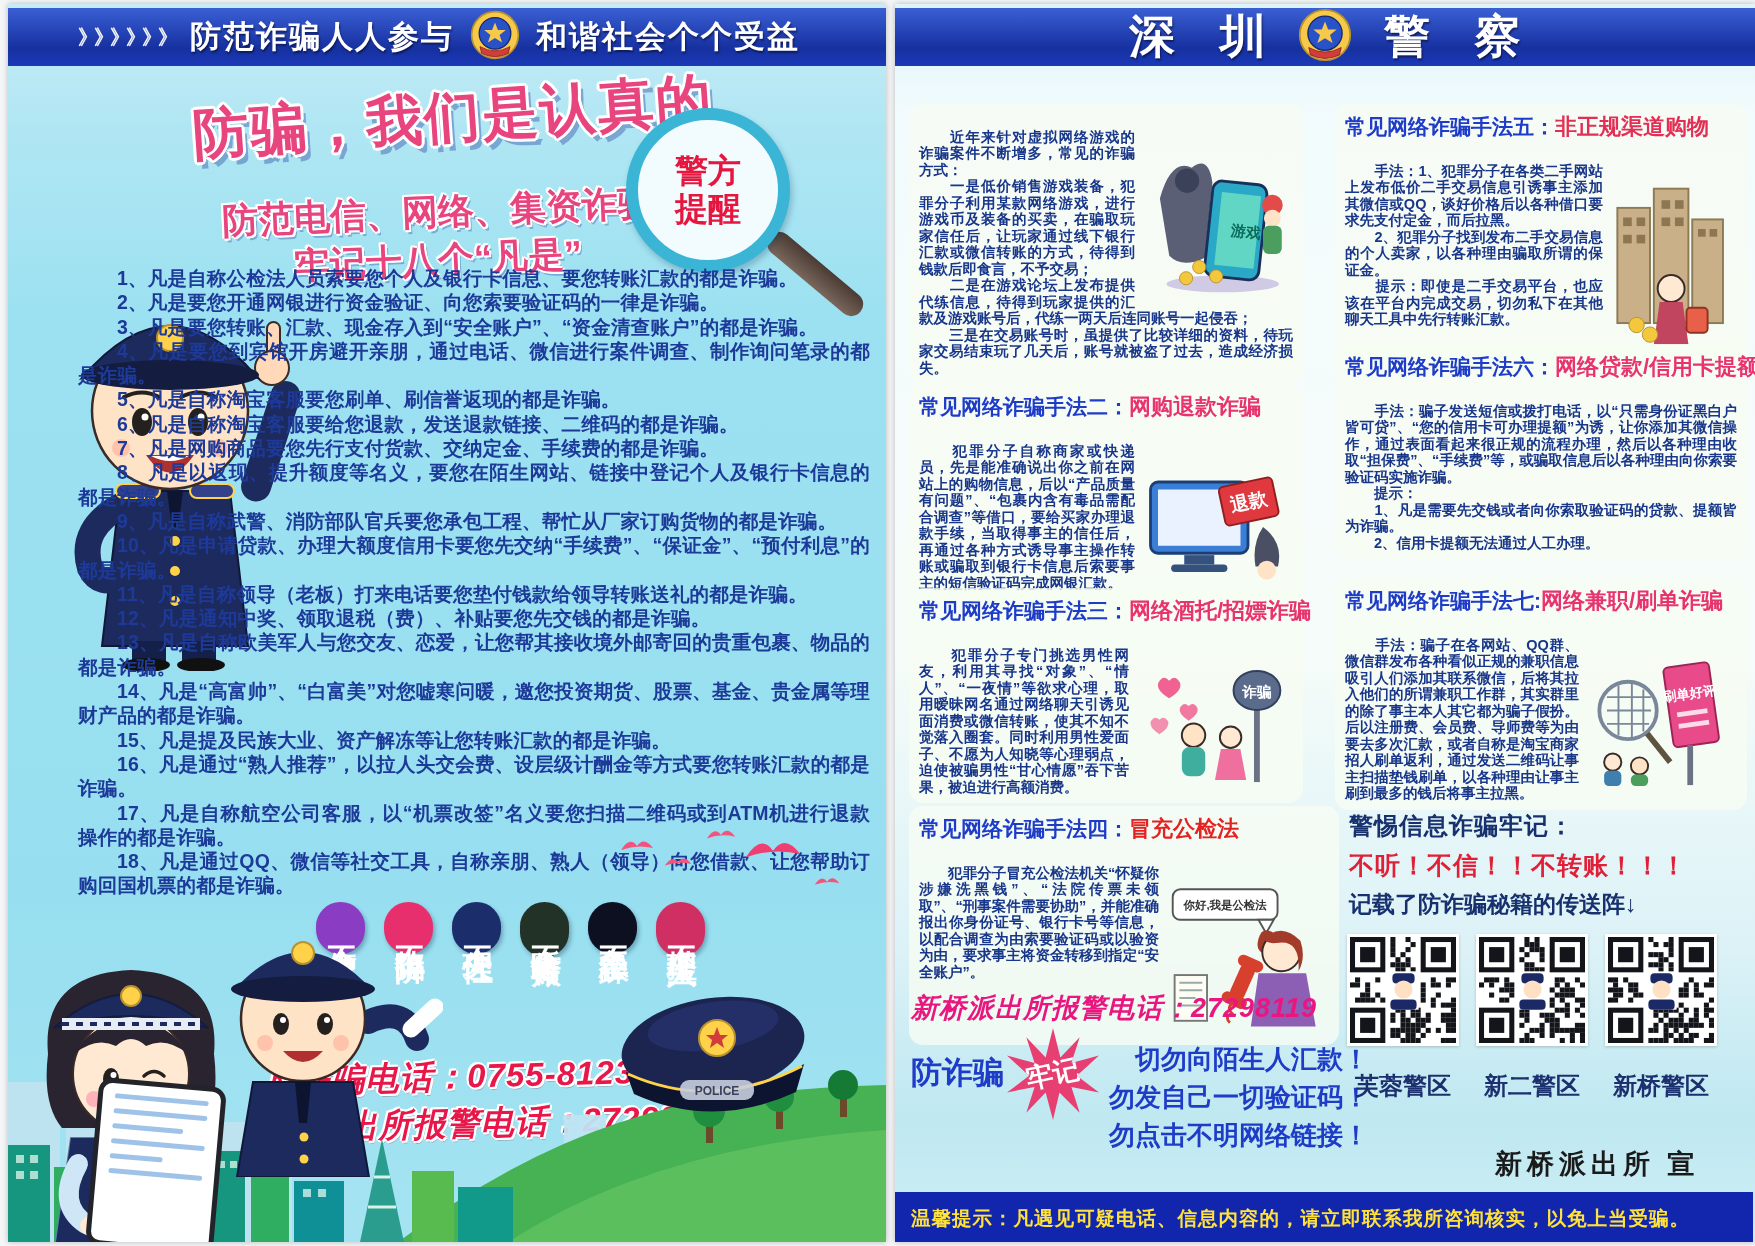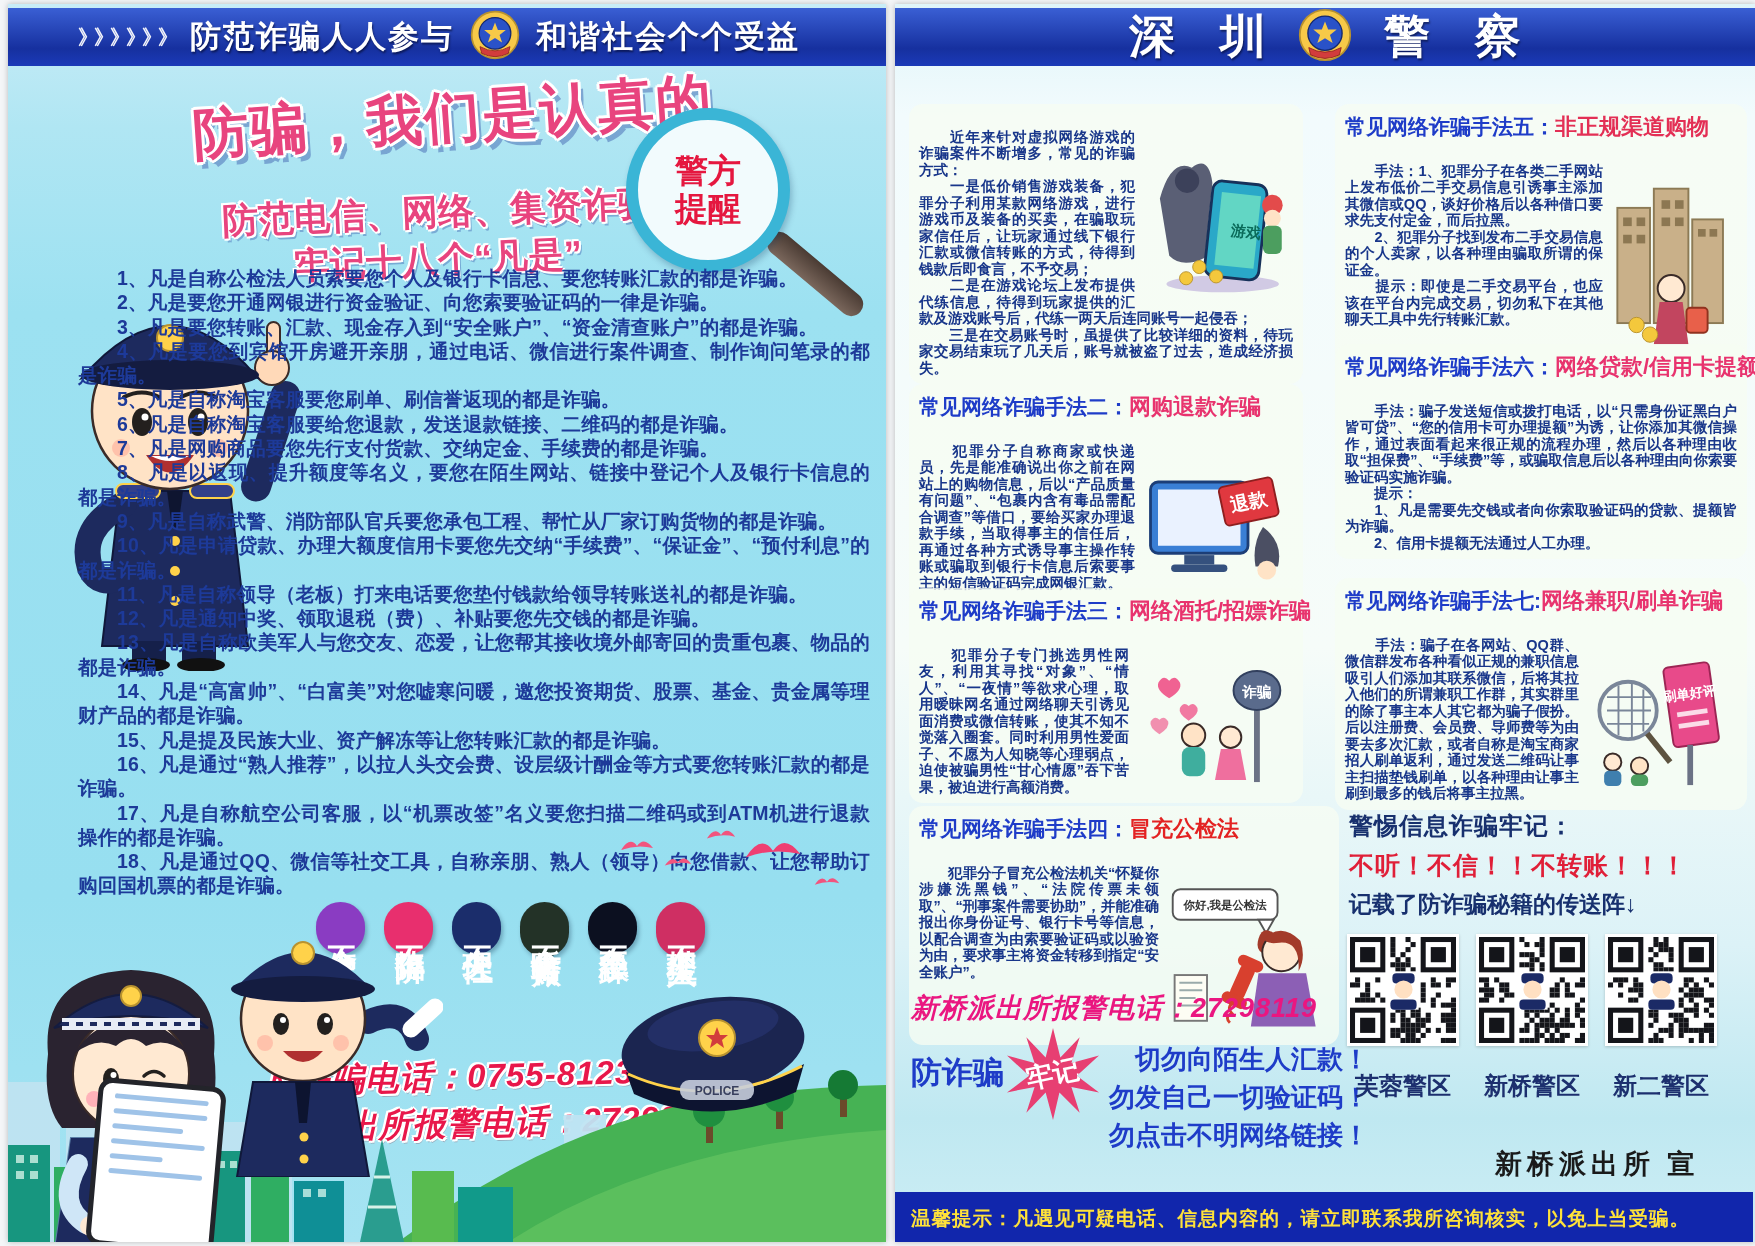--- a/index.html
+++ b/index.html
@@ -623,20 +623,138 @@
               <rect x="65" y="100" width="5" height="5" fill="#14151a"></rect>
               <rect x="90" y="100" width="5" height="5" fill="#14151a"></rect>
               <rect x="95" y="100" width="5" height="5" fill="#14151a"></rect>
               <rect x="100" y="100" width="5" height="5" fill="#14151a"></rect>
               <rect x="38" y="34" width="30" height="38" fill="#fff"></rect>
               <rect x="42" y="36" width="22" height="10" rx="4" fill="#1b2a66"></rect>
               <circle cx="53" cy="52" r="9" fill="#ffe0c2"></circle>
               <rect x="40" y="62" width="26" height="10" rx="4" fill="#1b2a66"></rect>
             </svg></div>
         <div class="qr-label">芙蓉警区</div>
+      </div>
+      <div class="qr-cell">
+        <div class="qr-tile"><svg viewBox="0 0 105 105" width="100%" height="100%">
+              <rect width="105" height="105" fill="#fff"></rect>
+              <rect x="0" y="0" width="35" height="35" fill="#14151a"></rect>
+              <rect x="5" y="5" width="25" height="25" fill="#fff"></rect>
+              <rect x="10" y="10" width="15" height="15" fill="#14151a"></rect>
+              <rect x="70" y="0" width="35" height="35" fill="#14151a"></rect>
+              <rect x="75" y="5" width="25" height="25" fill="#fff"></rect>
+              <rect x="80" y="10" width="15" height="15" fill="#14151a"></rect>
+              <rect x="0" y="70" width="35" height="35" fill="#14151a"></rect>
+              <rect x="5" y="75" width="25" height="25" fill="#fff"></rect>
+              <rect x="10" y="80" width="15" height="15" fill="#14151a"></rect>
+              <rect x="45" y="0" width="5" height="5" fill="#14151a"></rect>
+              <rect x="55" y="0" width="5" height="5" fill="#14151a"></rect>
+              <rect x="45" y="5" width="5" height="5" fill="#14151a"></rect>
+              <rect x="50" y="5" width="5" height="5" fill="#14151a"></rect>
+              <rect x="55" y="5" width="5" height="5" fill="#14151a"></rect>
+              <rect x="40" y="10" width="5" height="5" fill="#14151a"></rect>
+              <rect x="50" y="10" width="5" height="5" fill="#14151a"></rect>
+              <rect x="55" y="10" width="5" height="5" fill="#14151a"></rect>
+              <rect x="60" y="10" width="5" height="5" fill="#14151a"></rect>
+              <rect x="45" y="15" width="5" height="5" fill="#14151a"></rect>
+              <rect x="60" y="15" width="5" height="5" fill="#14151a"></rect>
+              <rect x="40" y="20" width="5" height="5" fill="#14151a"></rect>
+              <rect x="60" y="20" width="5" height="5" fill="#14151a"></rect>
+              <rect x="45" y="25" width="5" height="5" fill="#14151a"></rect>
+              <rect x="50" y="25" width="5" height="5" fill="#14151a"></rect>
+              <rect x="45" y="30" width="5" height="5" fill="#14151a"></rect>
+              <rect x="50" y="30" width="5" height="5" fill="#14151a"></rect>
+              <rect x="55" y="30" width="5" height="5" fill="#14151a"></rect>
+              <rect x="60" y="30" width="5" height="5" fill="#14151a"></rect>
+              <rect x="5" y="40" width="5" height="5" fill="#14151a"></rect>
+              <rect x="10" y="40" width="5" height="5" fill="#14151a"></rect>
+              <rect x="15" y="40" width="5" height="5" fill="#14151a"></rect>
+              <rect x="25" y="40" width="5" height="5" fill="#14151a"></rect>
+              <rect x="75" y="40" width="5" height="5" fill="#14151a"></rect>
+              <rect x="80" y="40" width="5" height="5" fill="#14151a"></rect>
+              <rect x="95" y="40" width="5" height="5" fill="#14151a"></rect>
+              <rect x="0" y="45" width="5" height="5" fill="#14151a"></rect>
+              <rect x="10" y="45" width="5" height="5" fill="#14151a"></rect>
+              <rect x="25" y="45" width="5" height="5" fill="#14151a"></rect>
+              <rect x="30" y="45" width="5" height="5" fill="#14151a"></rect>
+              <rect x="75" y="45" width="5" height="5" fill="#14151a"></rect>
+              <rect x="85" y="45" width="5" height="5" fill="#14151a"></rect>
+              <rect x="100" y="45" width="5" height="5" fill="#14151a"></rect>
+              <rect x="20" y="50" width="5" height="5" fill="#14151a"></rect>
+              <rect x="25" y="50" width="5" height="5" fill="#14151a"></rect>
+              <rect x="30" y="50" width="5" height="5" fill="#14151a"></rect>
+              <rect x="70" y="50" width="5" height="5" fill="#14151a"></rect>
+              <rect x="80" y="50" width="5" height="5" fill="#14151a"></rect>
+              <rect x="85" y="50" width="5" height="5" fill="#14151a"></rect>
+              <rect x="90" y="50" width="5" height="5" fill="#14151a"></rect>
+              <rect x="10" y="55" width="5" height="5" fill="#14151a"></rect>
+              <rect x="30" y="55" width="5" height="5" fill="#14151a"></rect>
+              <rect x="75" y="55" width="5" height="5" fill="#14151a"></rect>
+              <rect x="80" y="55" width="5" height="5" fill="#14151a"></rect>
+              <rect x="85" y="55" width="5" height="5" fill="#14151a"></rect>
+              <rect x="90" y="55" width="5" height="5" fill="#14151a"></rect>
+              <rect x="20" y="60" width="5" height="5" fill="#14151a"></rect>
+              <rect x="25" y="60" width="5" height="5" fill="#14151a"></rect>
+              <rect x="70" y="60" width="5" height="5" fill="#14151a"></rect>
+              <rect x="80" y="60" width="5" height="5" fill="#14151a"></rect>
+              <rect x="95" y="60" width="5" height="5" fill="#14151a"></rect>
+              <rect x="100" y="60" width="5" height="5" fill="#14151a"></rect>
+              <rect x="70" y="65" width="5" height="5" fill="#14151a"></rect>
+              <rect x="85" y="65" width="5" height="5" fill="#14151a"></rect>
+              <rect x="100" y="65" width="5" height="5" fill="#14151a"></rect>
+              <rect x="40" y="70" width="5" height="5" fill="#14151a"></rect>
+              <rect x="45" y="70" width="5" height="5" fill="#14151a"></rect>
+              <rect x="75" y="70" width="5" height="5" fill="#14151a"></rect>
+              <rect x="80" y="70" width="5" height="5" fill="#14151a"></rect>
+              <rect x="85" y="70" width="5" height="5" fill="#14151a"></rect>
+              <rect x="95" y="70" width="5" height="5" fill="#14151a"></rect>
+              <rect x="40" y="75" width="5" height="5" fill="#14151a"></rect>
+              <rect x="45" y="75" width="5" height="5" fill="#14151a"></rect>
+              <rect x="60" y="75" width="5" height="5" fill="#14151a"></rect>
+              <rect x="65" y="75" width="5" height="5" fill="#14151a"></rect>
+              <rect x="70" y="75" width="5" height="5" fill="#14151a"></rect>
+              <rect x="85" y="75" width="5" height="5" fill="#14151a"></rect>
+              <rect x="100" y="75" width="5" height="5" fill="#14151a"></rect>
+              <rect x="45" y="80" width="5" height="5" fill="#14151a"></rect>
+              <rect x="65" y="80" width="5" height="5" fill="#14151a"></rect>
+              <rect x="70" y="80" width="5" height="5" fill="#14151a"></rect>
+              <rect x="75" y="80" width="5" height="5" fill="#14151a"></rect>
+              <rect x="40" y="85" width="5" height="5" fill="#14151a"></rect>
+              <rect x="60" y="85" width="5" height="5" fill="#14151a"></rect>
+              <rect x="70" y="85" width="5" height="5" fill="#14151a"></rect>
+              <rect x="75" y="85" width="5" height="5" fill="#14151a"></rect>
+              <rect x="95" y="85" width="5" height="5" fill="#14151a"></rect>
+              <rect x="100" y="85" width="5" height="5" fill="#14151a"></rect>
+              <rect x="50" y="90" width="5" height="5" fill="#14151a"></rect>
+              <rect x="55" y="90" width="5" height="5" fill="#14151a"></rect>
+              <rect x="60" y="90" width="5" height="5" fill="#14151a"></rect>
+              <rect x="70" y="90" width="5" height="5" fill="#14151a"></rect>
+              <rect x="75" y="90" width="5" height="5" fill="#14151a"></rect>
+              <rect x="80" y="90" width="5" height="5" fill="#14151a"></rect>
+              <rect x="85" y="90" width="5" height="5" fill="#14151a"></rect>
+              <rect x="90" y="90" width="5" height="5" fill="#14151a"></rect>
+              <rect x="95" y="90" width="5" height="5" fill="#14151a"></rect>
+              <rect x="100" y="90" width="5" height="5" fill="#14151a"></rect>
+              <rect x="45" y="95" width="5" height="5" fill="#14151a"></rect>
+              <rect x="60" y="95" width="5" height="5" fill="#14151a"></rect>
+              <rect x="70" y="95" width="5" height="5" fill="#14151a"></rect>
+              <rect x="90" y="95" width="5" height="5" fill="#14151a"></rect>
+              <rect x="100" y="95" width="5" height="5" fill="#14151a"></rect>
+              <rect x="40" y="100" width="5" height="5" fill="#14151a"></rect>
+              <rect x="45" y="100" width="5" height="5" fill="#14151a"></rect>
+              <rect x="50" y="100" width="5" height="5" fill="#14151a"></rect>
+              <rect x="80" y="100" width="5" height="5" fill="#14151a"></rect>
+              <rect x="90" y="100" width="5" height="5" fill="#14151a"></rect>
+              <rect x="100" y="100" width="5" height="5" fill="#14151a"></rect>
+              <rect x="38" y="34" width="30" height="38" fill="#fff"></rect>
+              <rect x="42" y="36" width="22" height="10" rx="4" fill="#1b2a66"></rect>
+              <circle cx="53" cy="52" r="9" fill="#ffe0c2"></circle>
+              <rect x="40" y="62" width="26" height="10" rx="4" fill="#1b2a66"></rect>
+            </svg></div>
+        <div class="qr-label">新二警区</div>
       </div>
       <div class="qr-cell">
         <div class="qr-tile"><svg viewBox="0 0 105 105" width="100%" height="100%">
               <rect width="105" height="105" fill="#fff"></rect>
               <rect x="0" y="0" width="35" height="35" fill="#14151a"></rect>
               <rect x="5" y="5" width="25" height="25" fill="#fff"></rect>
               <rect x="10" y="10" width="15" height="15" fill="#14151a"></rect>
               <rect x="70" y="0" width="35" height="35" fill="#14151a"></rect>
               <rect x="75" y="5" width="25" height="25" fill="#fff"></rect>
               <rect x="80" y="10" width="15" height="15" fill="#14151a"></rect>
@@ -747,138 +865,20 @@
               <rect x="80" y="100" width="5" height="5" fill="#14151a"></rect>
               <rect x="95" y="100" width="5" height="5" fill="#14151a"></rect>
               <rect x="100" y="100" width="5" height="5" fill="#14151a"></rect>
               <rect x="38" y="34" width="30" height="38" fill="#fff"></rect>
               <rect x="42" y="36" width="22" height="10" rx="4" fill="#1b2a66"></rect>
               <circle cx="53" cy="52" r="9" fill="#ffe0c2"></circle>
               <rect x="40" y="62" width="26" height="10" rx="4" fill="#1b2a66"></rect>
             </svg></div>
         <div class="qr-label">新桥警区</div>
       </div>
-      <div class="qr-cell">
-        <div class="qr-tile"><svg viewBox="0 0 105 105" width="100%" height="100%">
-              <rect width="105" height="105" fill="#fff"></rect>
-              <rect x="0" y="0" width="35" height="35" fill="#14151a"></rect>
-              <rect x="5" y="5" width="25" height="25" fill="#fff"></rect>
-              <rect x="10" y="10" width="15" height="15" fill="#14151a"></rect>
-              <rect x="70" y="0" width="35" height="35" fill="#14151a"></rect>
-              <rect x="75" y="5" width="25" height="25" fill="#fff"></rect>
-              <rect x="80" y="10" width="15" height="15" fill="#14151a"></rect>
-              <rect x="0" y="70" width="35" height="35" fill="#14151a"></rect>
-              <rect x="5" y="75" width="25" height="25" fill="#fff"></rect>
-              <rect x="10" y="80" width="15" height="15" fill="#14151a"></rect>
-              <rect x="45" y="0" width="5" height="5" fill="#14151a"></rect>
-              <rect x="55" y="0" width="5" height="5" fill="#14151a"></rect>
-              <rect x="45" y="5" width="5" height="5" fill="#14151a"></rect>
-              <rect x="50" y="5" width="5" height="5" fill="#14151a"></rect>
-              <rect x="55" y="5" width="5" height="5" fill="#14151a"></rect>
-              <rect x="40" y="10" width="5" height="5" fill="#14151a"></rect>
-              <rect x="50" y="10" width="5" height="5" fill="#14151a"></rect>
-              <rect x="55" y="10" width="5" height="5" fill="#14151a"></rect>
-              <rect x="60" y="10" width="5" height="5" fill="#14151a"></rect>
-              <rect x="45" y="15" width="5" height="5" fill="#14151a"></rect>
-              <rect x="60" y="15" width="5" height="5" fill="#14151a"></rect>
-              <rect x="40" y="20" width="5" height="5" fill="#14151a"></rect>
-              <rect x="60" y="20" width="5" height="5" fill="#14151a"></rect>
-              <rect x="45" y="25" width="5" height="5" fill="#14151a"></rect>
-              <rect x="50" y="25" width="5" height="5" fill="#14151a"></rect>
-              <rect x="45" y="30" width="5" height="5" fill="#14151a"></rect>
-              <rect x="50" y="30" width="5" height="5" fill="#14151a"></rect>
-              <rect x="55" y="30" width="5" height="5" fill="#14151a"></rect>
-              <rect x="60" y="30" width="5" height="5" fill="#14151a"></rect>
-              <rect x="5" y="40" width="5" height="5" fill="#14151a"></rect>
-              <rect x="10" y="40" width="5" height="5" fill="#14151a"></rect>
-              <rect x="15" y="40" width="5" height="5" fill="#14151a"></rect>
-              <rect x="25" y="40" width="5" height="5" fill="#14151a"></rect>
-              <rect x="75" y="40" width="5" height="5" fill="#14151a"></rect>
-              <rect x="80" y="40" width="5" height="5" fill="#14151a"></rect>
-              <rect x="95" y="40" width="5" height="5" fill="#14151a"></rect>
-              <rect x="0" y="45" width="5" height="5" fill="#14151a"></rect>
-              <rect x="10" y="45" width="5" height="5" fill="#14151a"></rect>
-              <rect x="25" y="45" width="5" height="5" fill="#14151a"></rect>
-              <rect x="30" y="45" width="5" height="5" fill="#14151a"></rect>
-              <rect x="75" y="45" width="5" height="5" fill="#14151a"></rect>
-              <rect x="85" y="45" width="5" height="5" fill="#14151a"></rect>
-              <rect x="100" y="45" width="5" height="5" fill="#14151a"></rect>
-              <rect x="20" y="50" width="5" height="5" fill="#14151a"></rect>
-              <rect x="25" y="50" width="5" height="5" fill="#14151a"></rect>
-              <rect x="30" y="50" width="5" height="5" fill="#14151a"></rect>
-              <rect x="70" y="50" width="5" height="5" fill="#14151a"></rect>
-              <rect x="80" y="50" width="5" height="5" fill="#14151a"></rect>
-              <rect x="85" y="50" width="5" height="5" fill="#14151a"></rect>
-              <rect x="90" y="50" width="5" height="5" fill="#14151a"></rect>
-              <rect x="10" y="55" width="5" height="5" fill="#14151a"></rect>
-              <rect x="30" y="55" width="5" height="5" fill="#14151a"></rect>
-              <rect x="75" y="55" width="5" height="5" fill="#14151a"></rect>
-              <rect x="80" y="55" width="5" height="5" fill="#14151a"></rect>
-              <rect x="85" y="55" width="5" height="5" fill="#14151a"></rect>
-              <rect x="90" y="55" width="5" height="5" fill="#14151a"></rect>
-              <rect x="20" y="60" width="5" height="5" fill="#14151a"></rect>
-              <rect x="25" y="60" width="5" height="5" fill="#14151a"></rect>
-              <rect x="70" y="60" width="5" height="5" fill="#14151a"></rect>
-              <rect x="80" y="60" width="5" height="5" fill="#14151a"></rect>
-              <rect x="95" y="60" width="5" height="5" fill="#14151a"></rect>
-              <rect x="100" y="60" width="5" height="5" fill="#14151a"></rect>
-              <rect x="70" y="65" width="5" height="5" fill="#14151a"></rect>
-              <rect x="85" y="65" width="5" height="5" fill="#14151a"></rect>
-              <rect x="100" y="65" width="5" height="5" fill="#14151a"></rect>
-              <rect x="40" y="70" width="5" height="5" fill="#14151a"></rect>
-              <rect x="45" y="70" width="5" height="5" fill="#14151a"></rect>
-              <rect x="75" y="70" width="5" height="5" fill="#14151a"></rect>
-              <rect x="80" y="70" width="5" height="5" fill="#14151a"></rect>
-              <rect x="85" y="70" width="5" height="5" fill="#14151a"></rect>
-              <rect x="95" y="70" width="5" height="5" fill="#14151a"></rect>
-              <rect x="40" y="75" width="5" height="5" fill="#14151a"></rect>
-              <rect x="45" y="75" width="5" height="5" fill="#14151a"></rect>
-              <rect x="60" y="75" width="5" height="5" fill="#14151a"></rect>
-              <rect x="65" y="75" width="5" height="5" fill="#14151a"></rect>
-              <rect x="70" y="75" width="5" height="5" fill="#14151a"></rect>
-              <rect x="85" y="75" width="5" height="5" fill="#14151a"></rect>
-              <rect x="100" y="75" width="5" height="5" fill="#14151a"></rect>
-              <rect x="45" y="80" width="5" height="5" fill="#14151a"></rect>
-              <rect x="65" y="80" width="5" height="5" fill="#14151a"></rect>
-              <rect x="70" y="80" width="5" height="5" fill="#14151a"></rect>
-              <rect x="75" y="80" width="5" height="5" fill="#14151a"></rect>
-              <rect x="40" y="85" width="5" height="5" fill="#14151a"></rect>
-              <rect x="60" y="85" width="5" height="5" fill="#14151a"></rect>
-              <rect x="70" y="85" width="5" height="5" fill="#14151a"></rect>
-              <rect x="75" y="85" width="5" height="5" fill="#14151a"></rect>
-              <rect x="95" y="85" width="5" height="5" fill="#14151a"></rect>
-              <rect x="100" y="85" width="5" height="5" fill="#14151a"></rect>
-              <rect x="50" y="90" width="5" height="5" fill="#14151a"></rect>
-              <rect x="55" y="90" width="5" height="5" fill="#14151a"></rect>
-              <rect x="60" y="90" width="5" height="5" fill="#14151a"></rect>
-              <rect x="70" y="90" width="5" height="5" fill="#14151a"></rect>
-              <rect x="75" y="90" width="5" height="5" fill="#14151a"></rect>
-              <rect x="80" y="90" width="5" height="5" fill="#14151a"></rect>
-              <rect x="85" y="90" width="5" height="5" fill="#14151a"></rect>
-              <rect x="90" y="90" width="5" height="5" fill="#14151a"></rect>
-              <rect x="95" y="90" width="5" height="5" fill="#14151a"></rect>
-              <rect x="100" y="90" width="5" height="5" fill="#14151a"></rect>
-              <rect x="45" y="95" width="5" height="5" fill="#14151a"></rect>
-              <rect x="60" y="95" width="5" height="5" fill="#14151a"></rect>
-              <rect x="70" y="95" width="5" height="5" fill="#14151a"></rect>
-              <rect x="90" y="95" width="5" height="5" fill="#14151a"></rect>
-              <rect x="100" y="95" width="5" height="5" fill="#14151a"></rect>
-              <rect x="40" y="100" width="5" height="5" fill="#14151a"></rect>
-              <rect x="45" y="100" width="5" height="5" fill="#14151a"></rect>
-              <rect x="50" y="100" width="5" height="5" fill="#14151a"></rect>
-              <rect x="80" y="100" width="5" height="5" fill="#14151a"></rect>
-              <rect x="90" y="100" width="5" height="5" fill="#14151a"></rect>
-              <rect x="100" y="100" width="5" height="5" fill="#14151a"></rect>
-              <rect x="38" y="34" width="30" height="38" fill="#fff"></rect>
-              <rect x="42" y="36" width="22" height="10" rx="4" fill="#1b2a66"></rect>
-              <circle cx="53" cy="52" r="9" fill="#ffe0c2"></circle>
-              <rect x="40" y="62" width="26" height="10" rx="4" fill="#1b2a66"></rect>
-            </svg></div>
-        <div class="qr-label">新二警区</div>
-      </div>
     </div>
 
     <div class="signature">新桥派出所  宣</div>
 
     <div class="footer-bar">
       <span>温馨提示：凡遇见可疑电话、信息内容的，请立即联系我所咨询核实，以免上当受骗。</span>
     </div>
   </div>
 </div>
 

